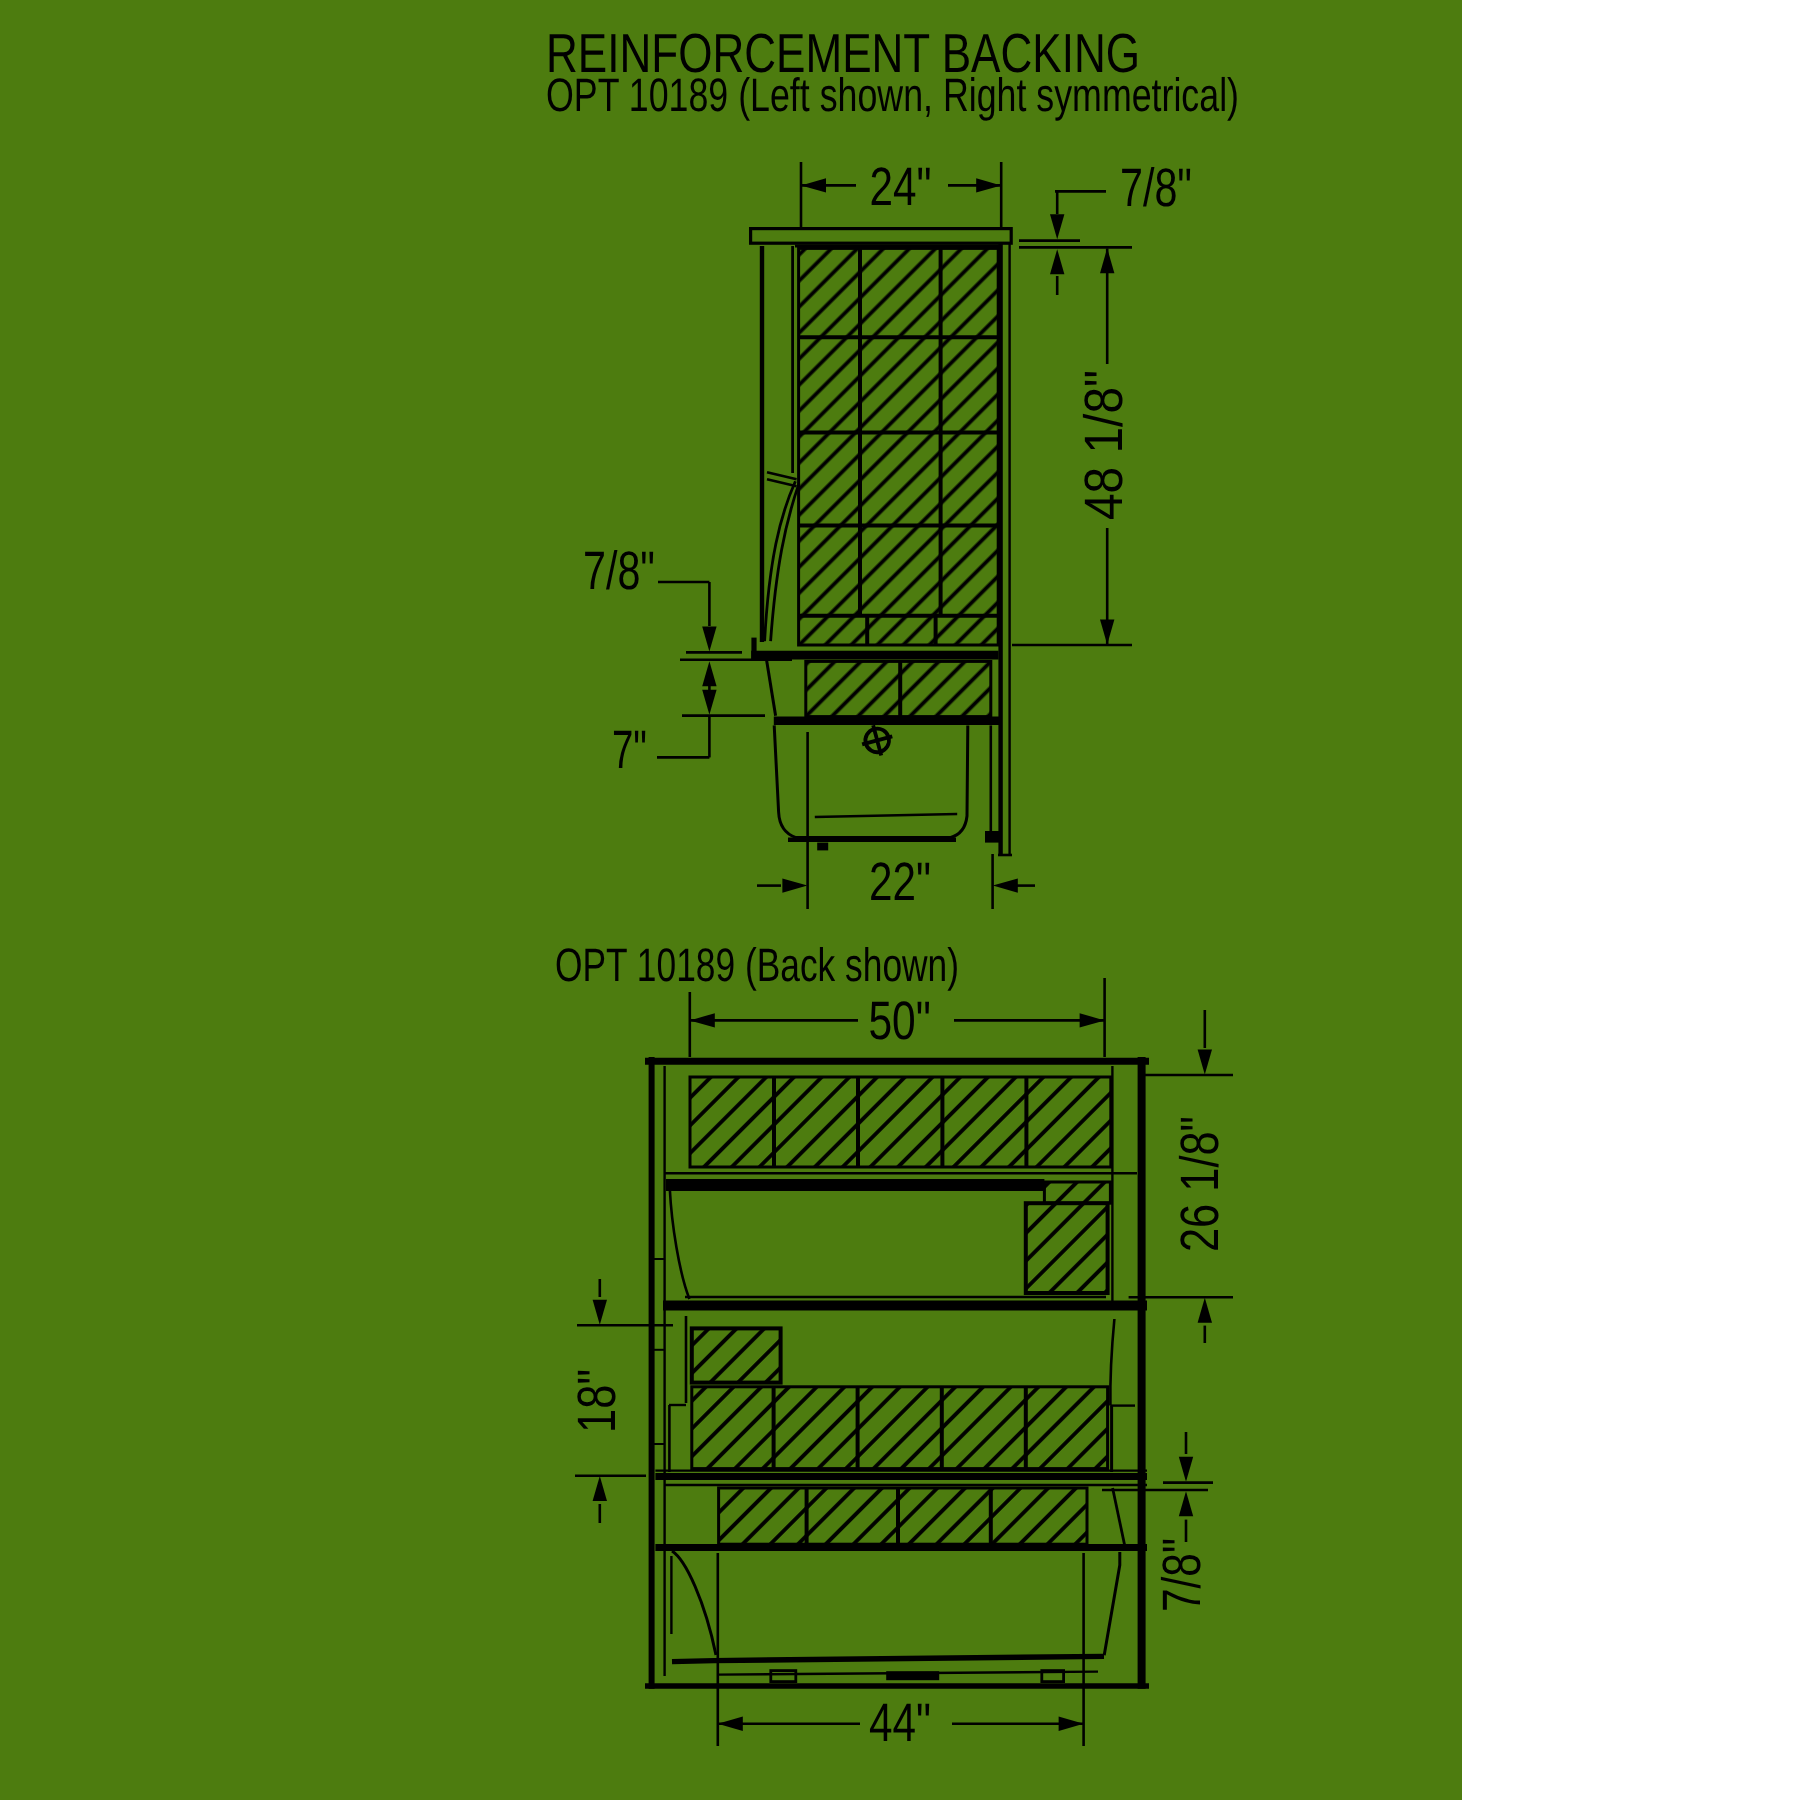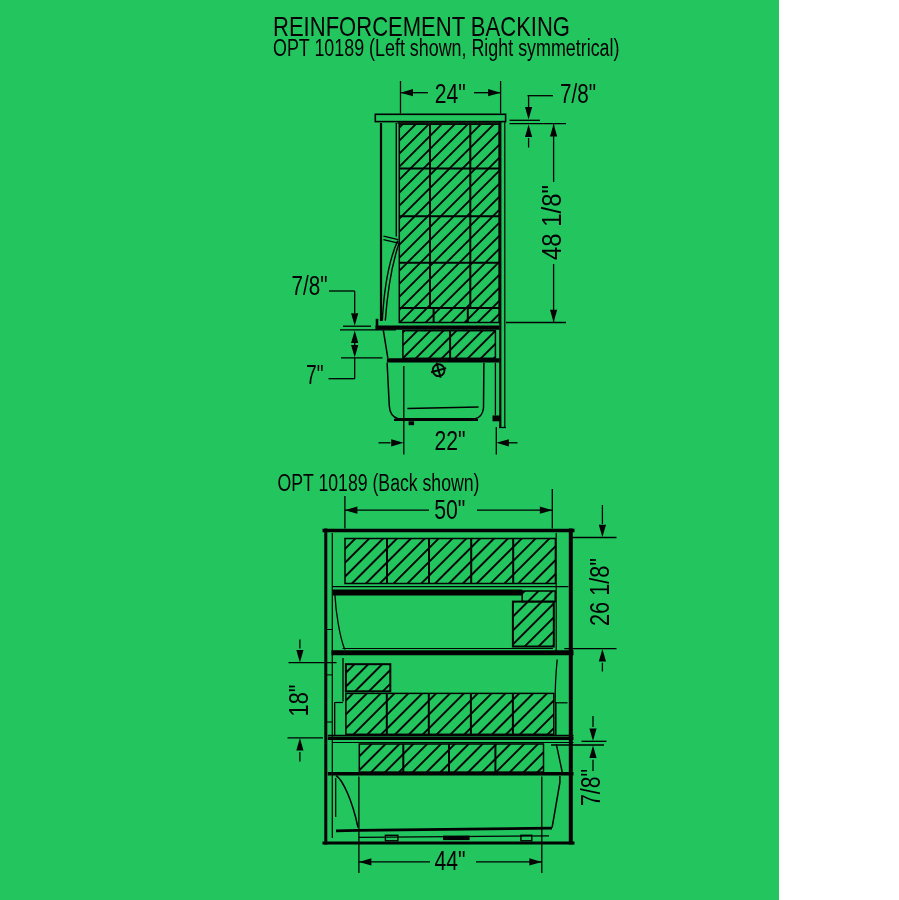--- a/index.html
+++ b/index.html
@@ -1,16 +1,16 @@
 <!DOCTYPE html>
 <html><head>
 <meta charset="utf-8">
 <style>
 html,body{margin:0;padding:0;background:#fff;}
-#page{position:relative;width:731px;height:900px;background:#22c55e;overflow:hidden;padding-left:48px;}
+#page{position:relative;width:731px;height:900px;background:#4d7c0f;overflow:hidden;}
 svg{position:absolute;left:0;top:0;}
 text{font-family:"Liberation Sans",sans-serif;fill:#000;}
 svg{transform:translateZ(0);will-change:transform;}
 .dim{font-size:27px;}
 </style>
 </head>
 <body>
 <div id="page">
 <svg width="899" height="900" viewBox="0 0 899 900">
 <defs>

